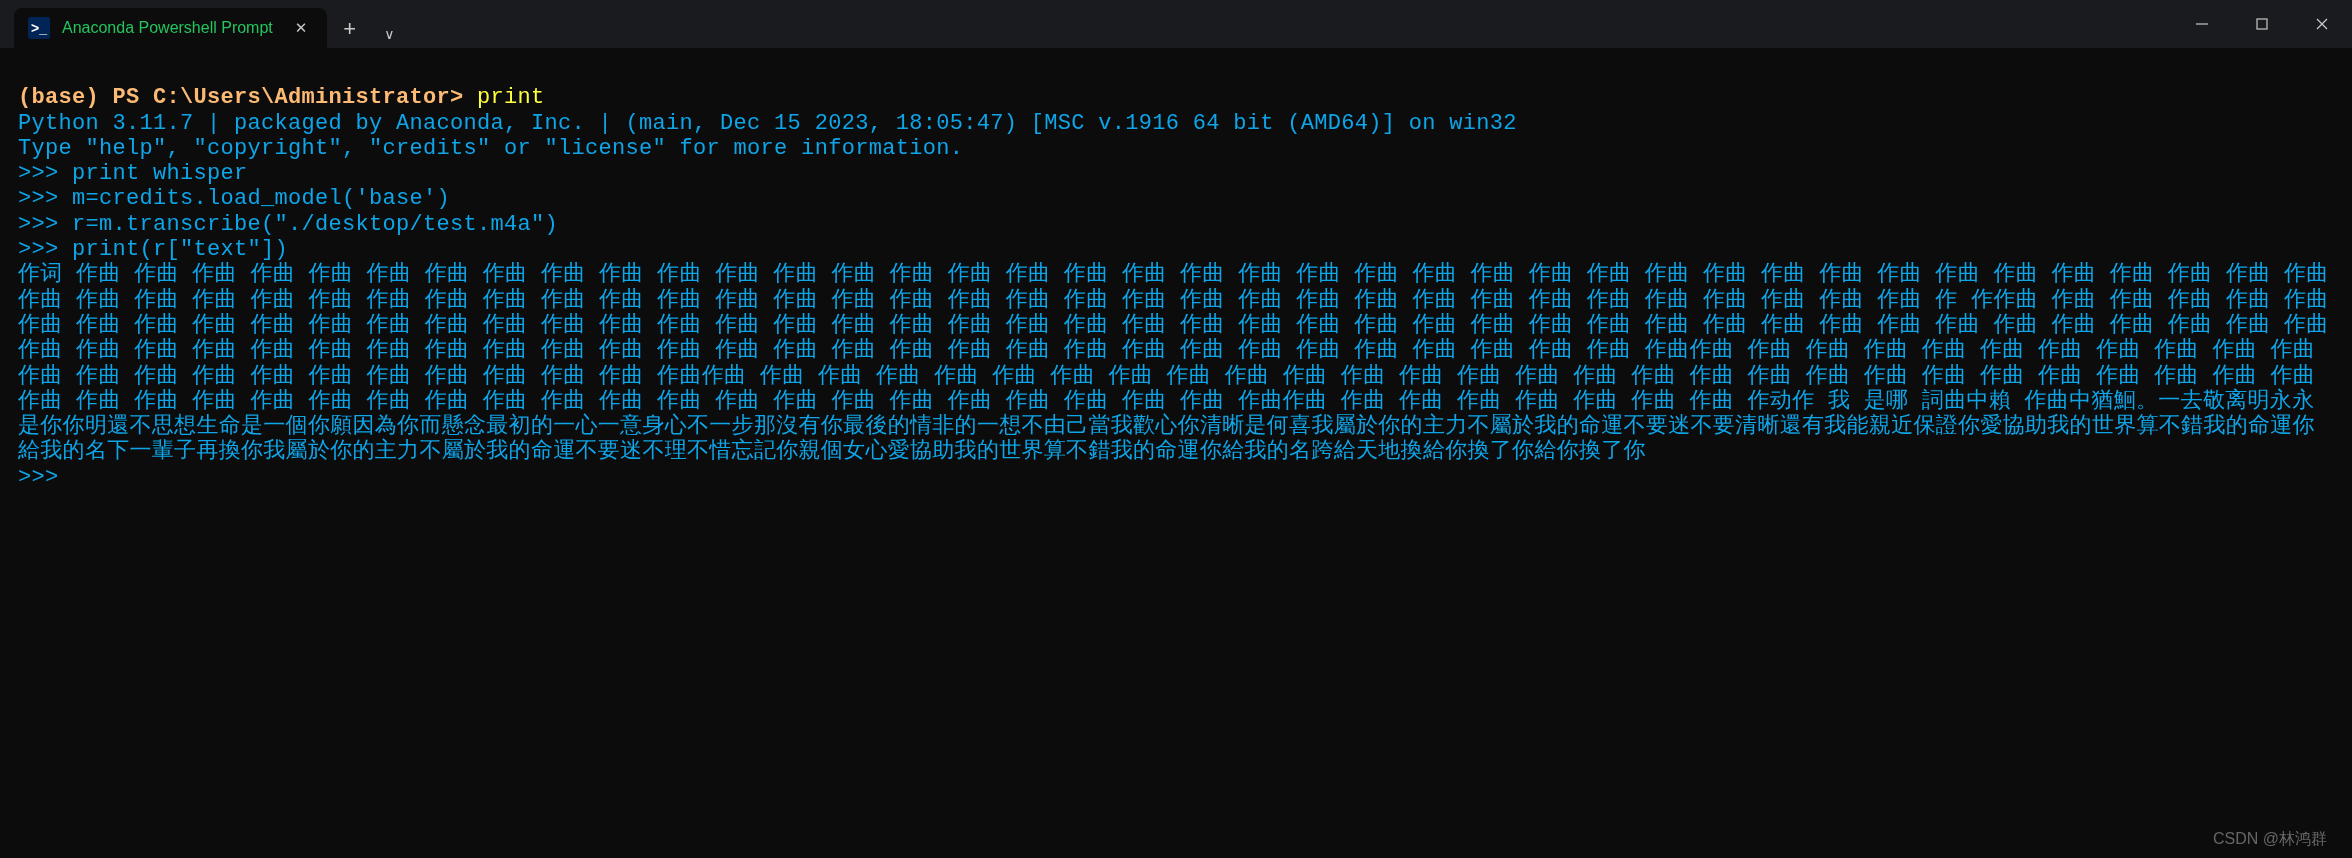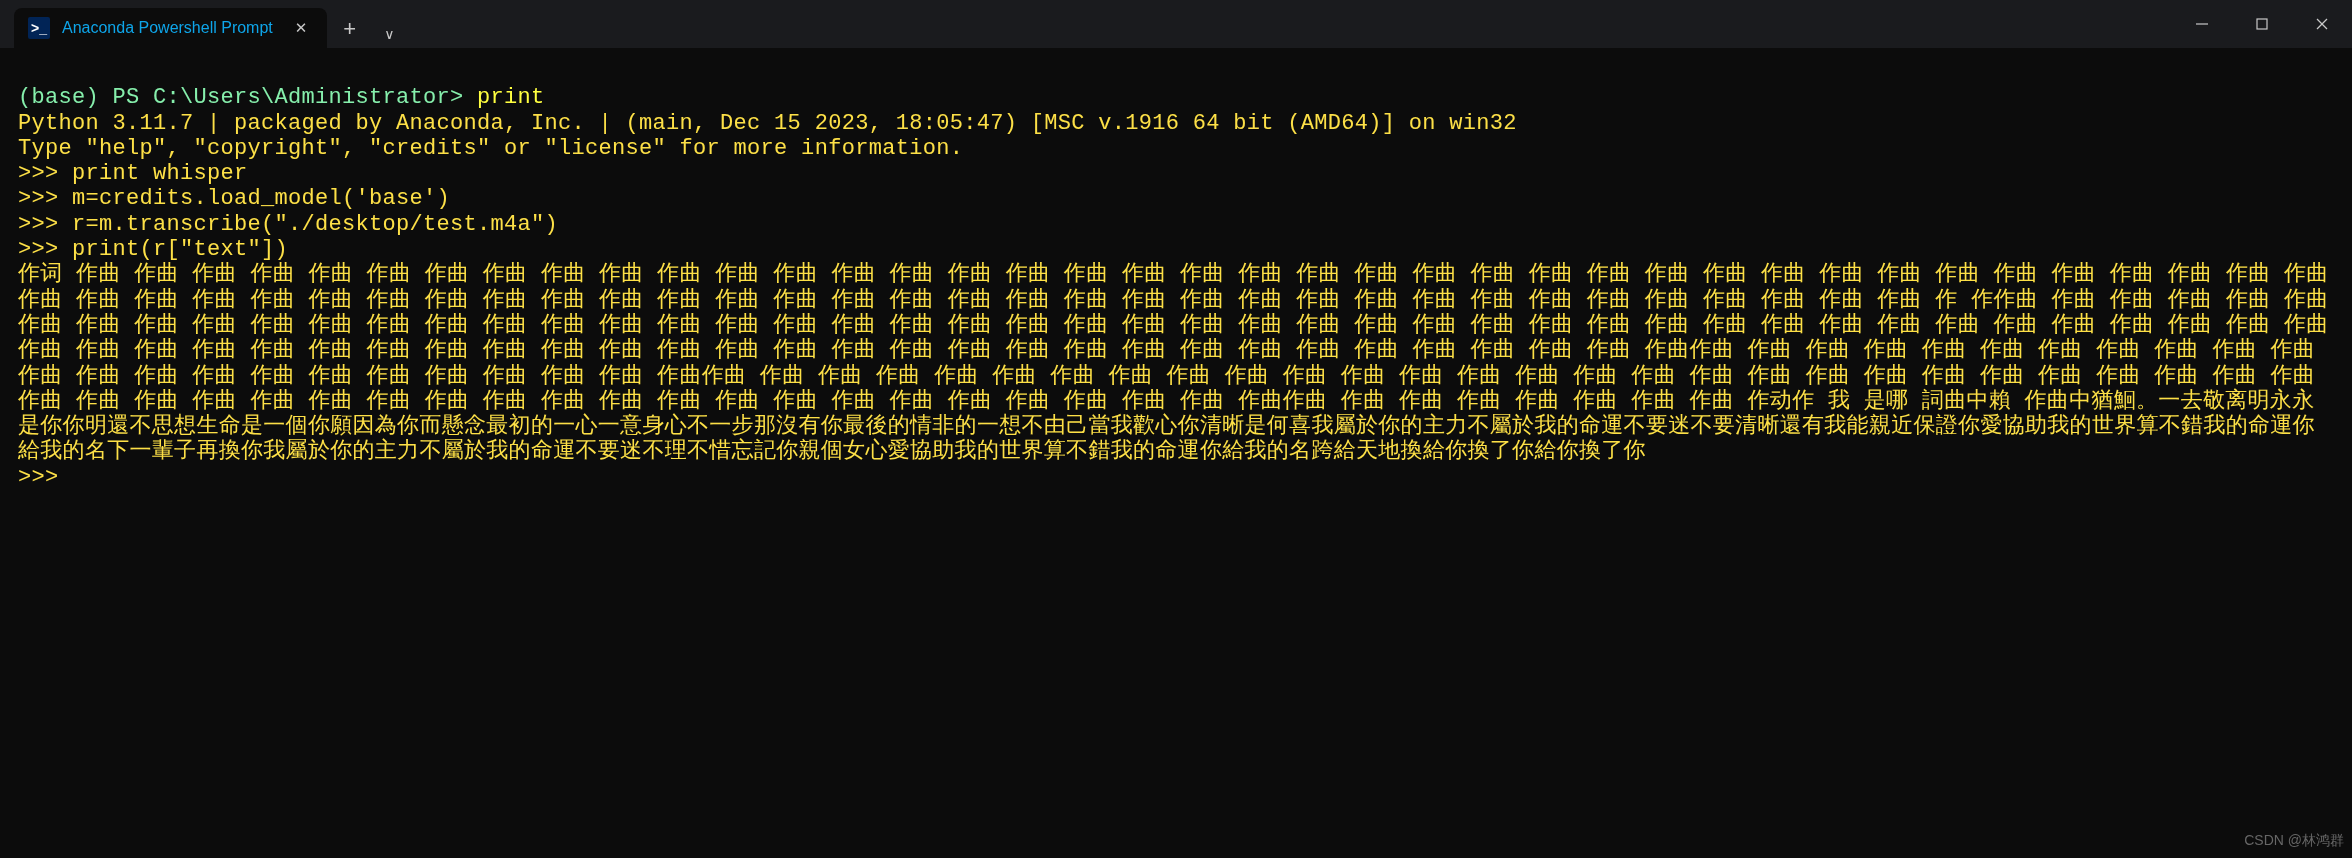--- a/index.html
+++ b/index.html
@@ -46,21 +46,21 @@
       border-radius: 2px;
       display: flex;
       align-items: center;
       justify-content: center;
       font-size: 14px;
       color: white;
       font-weight: bold;
       font-family: sans-serif;
     }
     .tab-title {
-      color: #0ea5e9;
+      color: #22c55e;
       font-size: 16px;
       font-family: 'Segoe UI', sans-serif;
     }
     .tab-close {
       color: #c8c8c8;
       font-size: 15px;
       padding: 4px 6px;
       margin-left: 4px;
       font-family: sans-serif;
     }
@@ -99,33 +99,34 @@
     .terminal {
       padding: 12px 18px;
       font-size: 22px;
       line-height: 1.15;
       font-family: 'NSimSun', 'SimSun', 'Consolas', 'Courier New', monospace;
       letter-spacing: 0.3px;
       white-space: pre-wrap;
       word-break: break-all;
     }
     .prompt {
-      color: #86efac;
+      color: #fdba74;
+      font-weight: bold;
     }
     .cmd-text {
       color: #ffff40;
     }
     .output-text {
-      color: #fde047;
+      color: #0ea5e9;
     }
     .watermark {
       position: absolute;
       bottom: 8px;
-      right: 8px;
-      font-size: 14px;
+      right: 25px;
+      font-size: 16px;
       color: #666;
       font-family: sans-serif;
     }
   </style>
 </head>
 <body>
 
 <div class="titlebar">
   <div class="tab-strip">
     <div class="tab">

